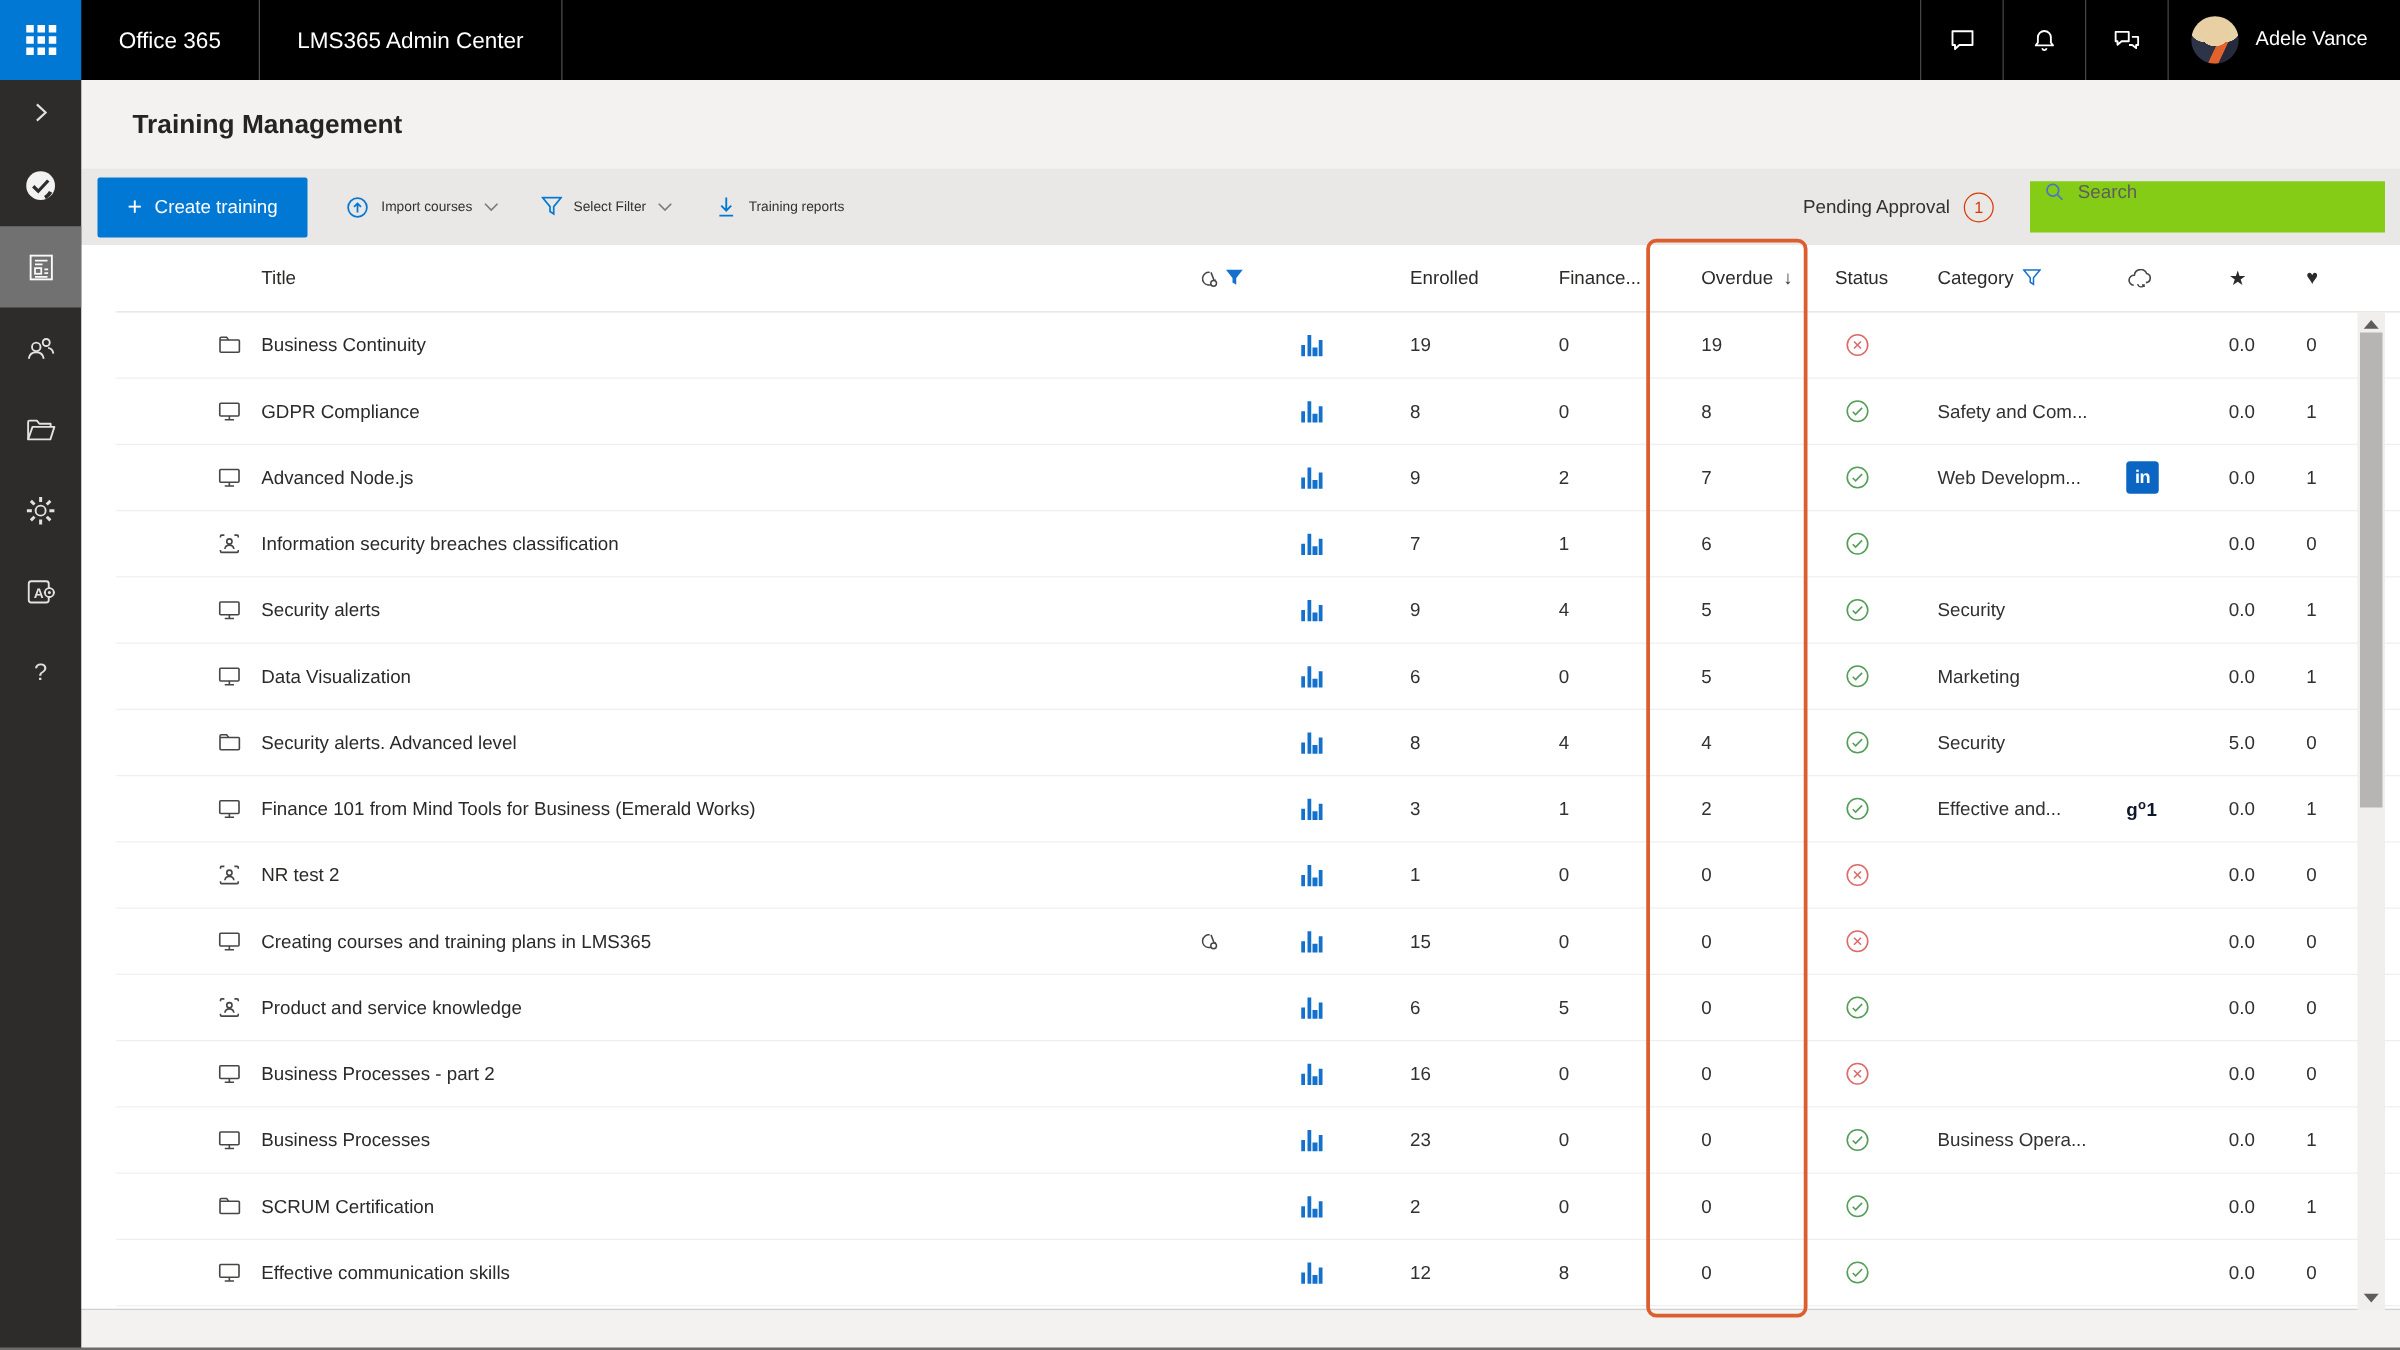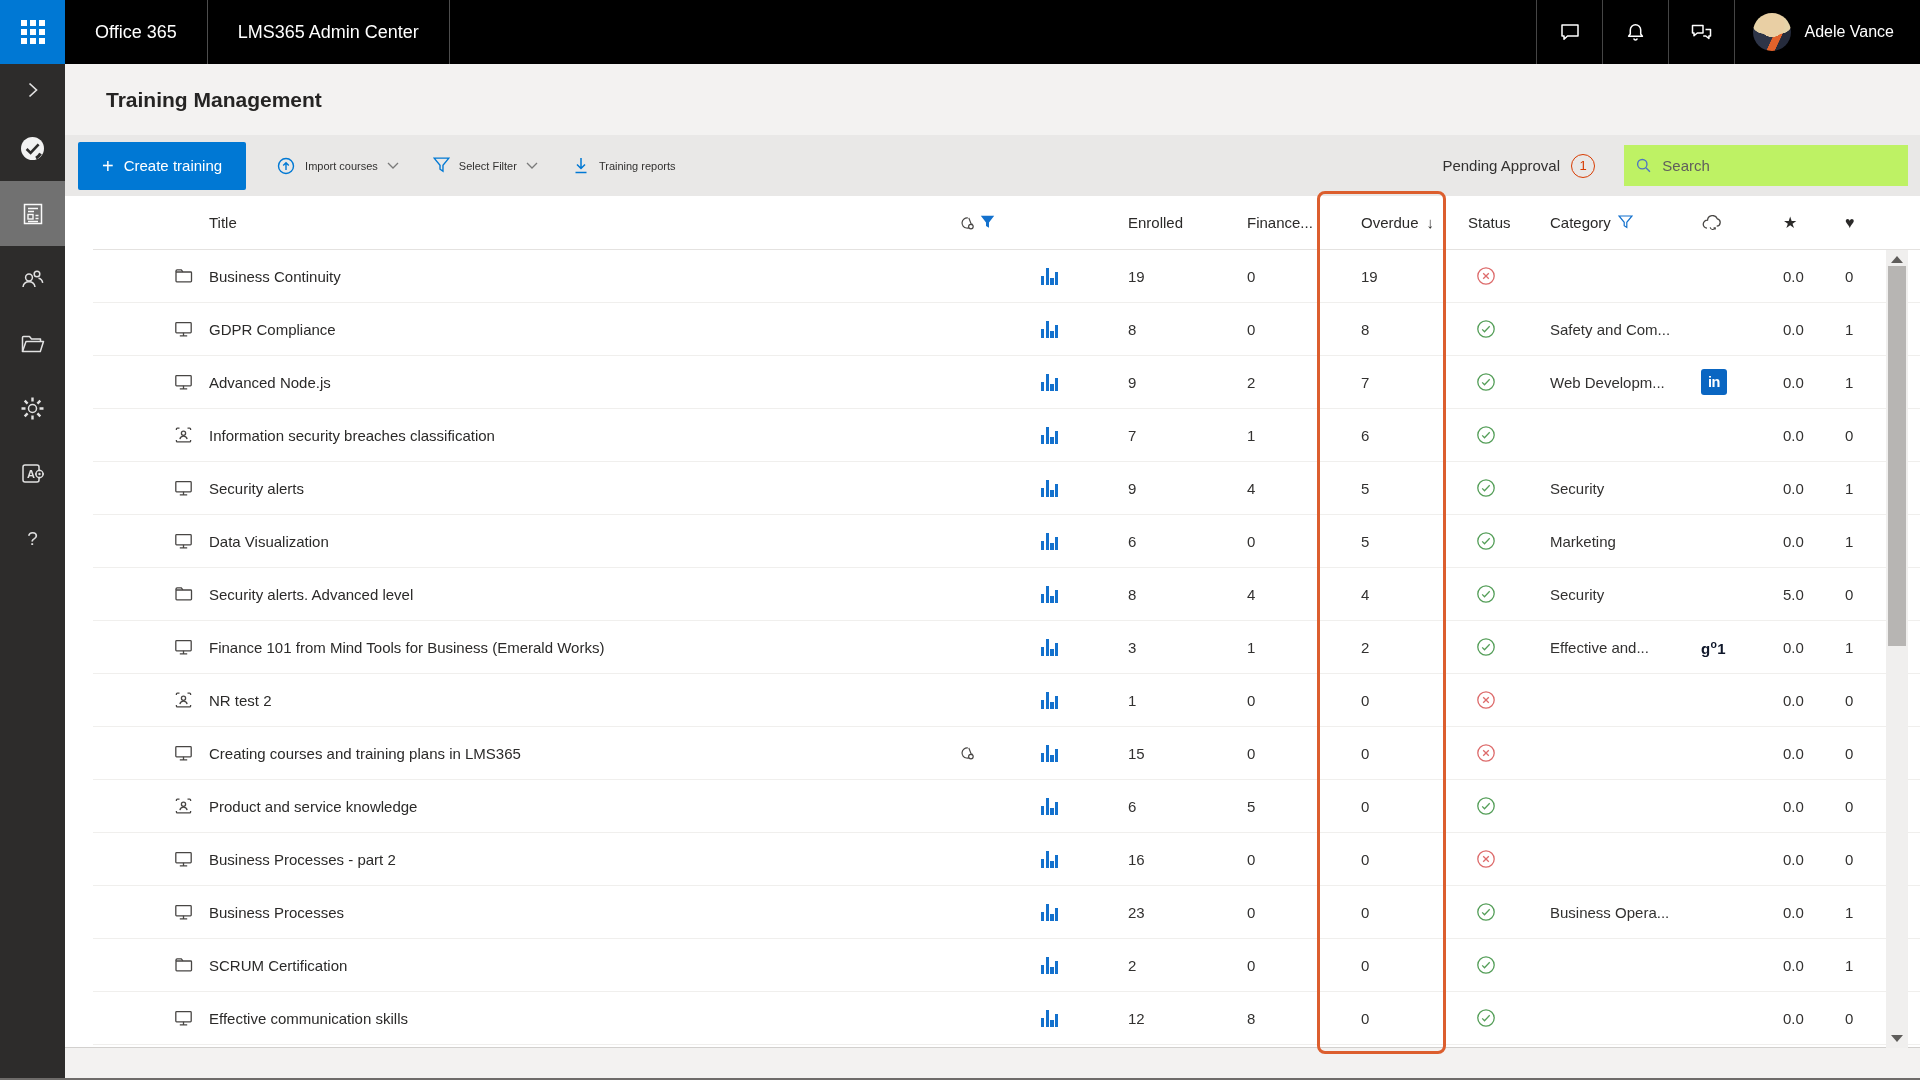--- a/index.html
+++ b/index.html
@@ -38,21 +38,21 @@
   .title-band { height:71px; display:flex; align-items:center; padding-left:41px; background:#f3f2f1; }
   .page-title { font-size:21px; color:#252423; }
 
   .cmdbar { position:absolute; top:71px; left:0; right:0; height:61px; background:#e9e8e7; display:flex; align-items:center; padding:0 12px 0 13px; }
   .btn-primary { height:48px; padding:0 24px; background:#0078d4; color:#fff; border:none; border-radius:2px; font-size:15px; font-family:inherit; display:flex; align-items:center; gap:10px; cursor:pointer; }
   .btn-primary .plus { font-size:20px; font-weight:400; line-height:1; }
   .cmd-btn { height:48px; display:flex; align-items:center; gap:9px; padding:0 17px; font-size:11px; color:#323130; cursor:pointer; white-space:nowrap; }
   .cmd-right { margin-left:auto; display:flex; align-items:center; }
   .pending { display:flex; align-items:center; gap:11px; font-size:15px; color:#323130; cursor:pointer; margin-right:29px; }
   .pending-badge { width:24px; height:24px; border-radius:50%; border:1.6px solid #d83b01; color:#d83b01; font-size:13px; display:grid; place-items:center; }
-  .searchbox { width:284px; height:41px; background:#bef264; display:flex; align-items:center; gap:11px; padding:0 12px; }
+  .searchbox { width:284px; height:41px; background:#84cc16; display:flex; align-items:flex-start; gap:11px; padding:0 12px; }
   .searchbox input { border:none; outline:none; font-size:15px; font-family:inherit; color:#323130; width:100%; background:transparent; }
   .searchbox input::placeholder { color:#605e5c; }
 
   
   .table { position:absolute; top:132px; left:0; right:0; height:852px; background:#fff; border-bottom:1px solid #d2d0ce; }
   .trow { display:flex; align-items:center; height:53px; padding-left:80px; padding-right:35px; border-bottom:1px solid #f0efed; cursor:pointer;margin-left:28px; }
   .thead { height:54px; border-bottom:1px solid #e4e2e0; font-size:15px; color:#2b2a29; cursor:default; }
   .c-type { width:36px; display:flex; align-items:center; }
   .c-title { flex:1; font-size:15px; color:#2b2a29; white-space:nowrap; overflow:hidden; }
   .c-link { width:45px; display:flex; align-items:center; gap:4px; }

